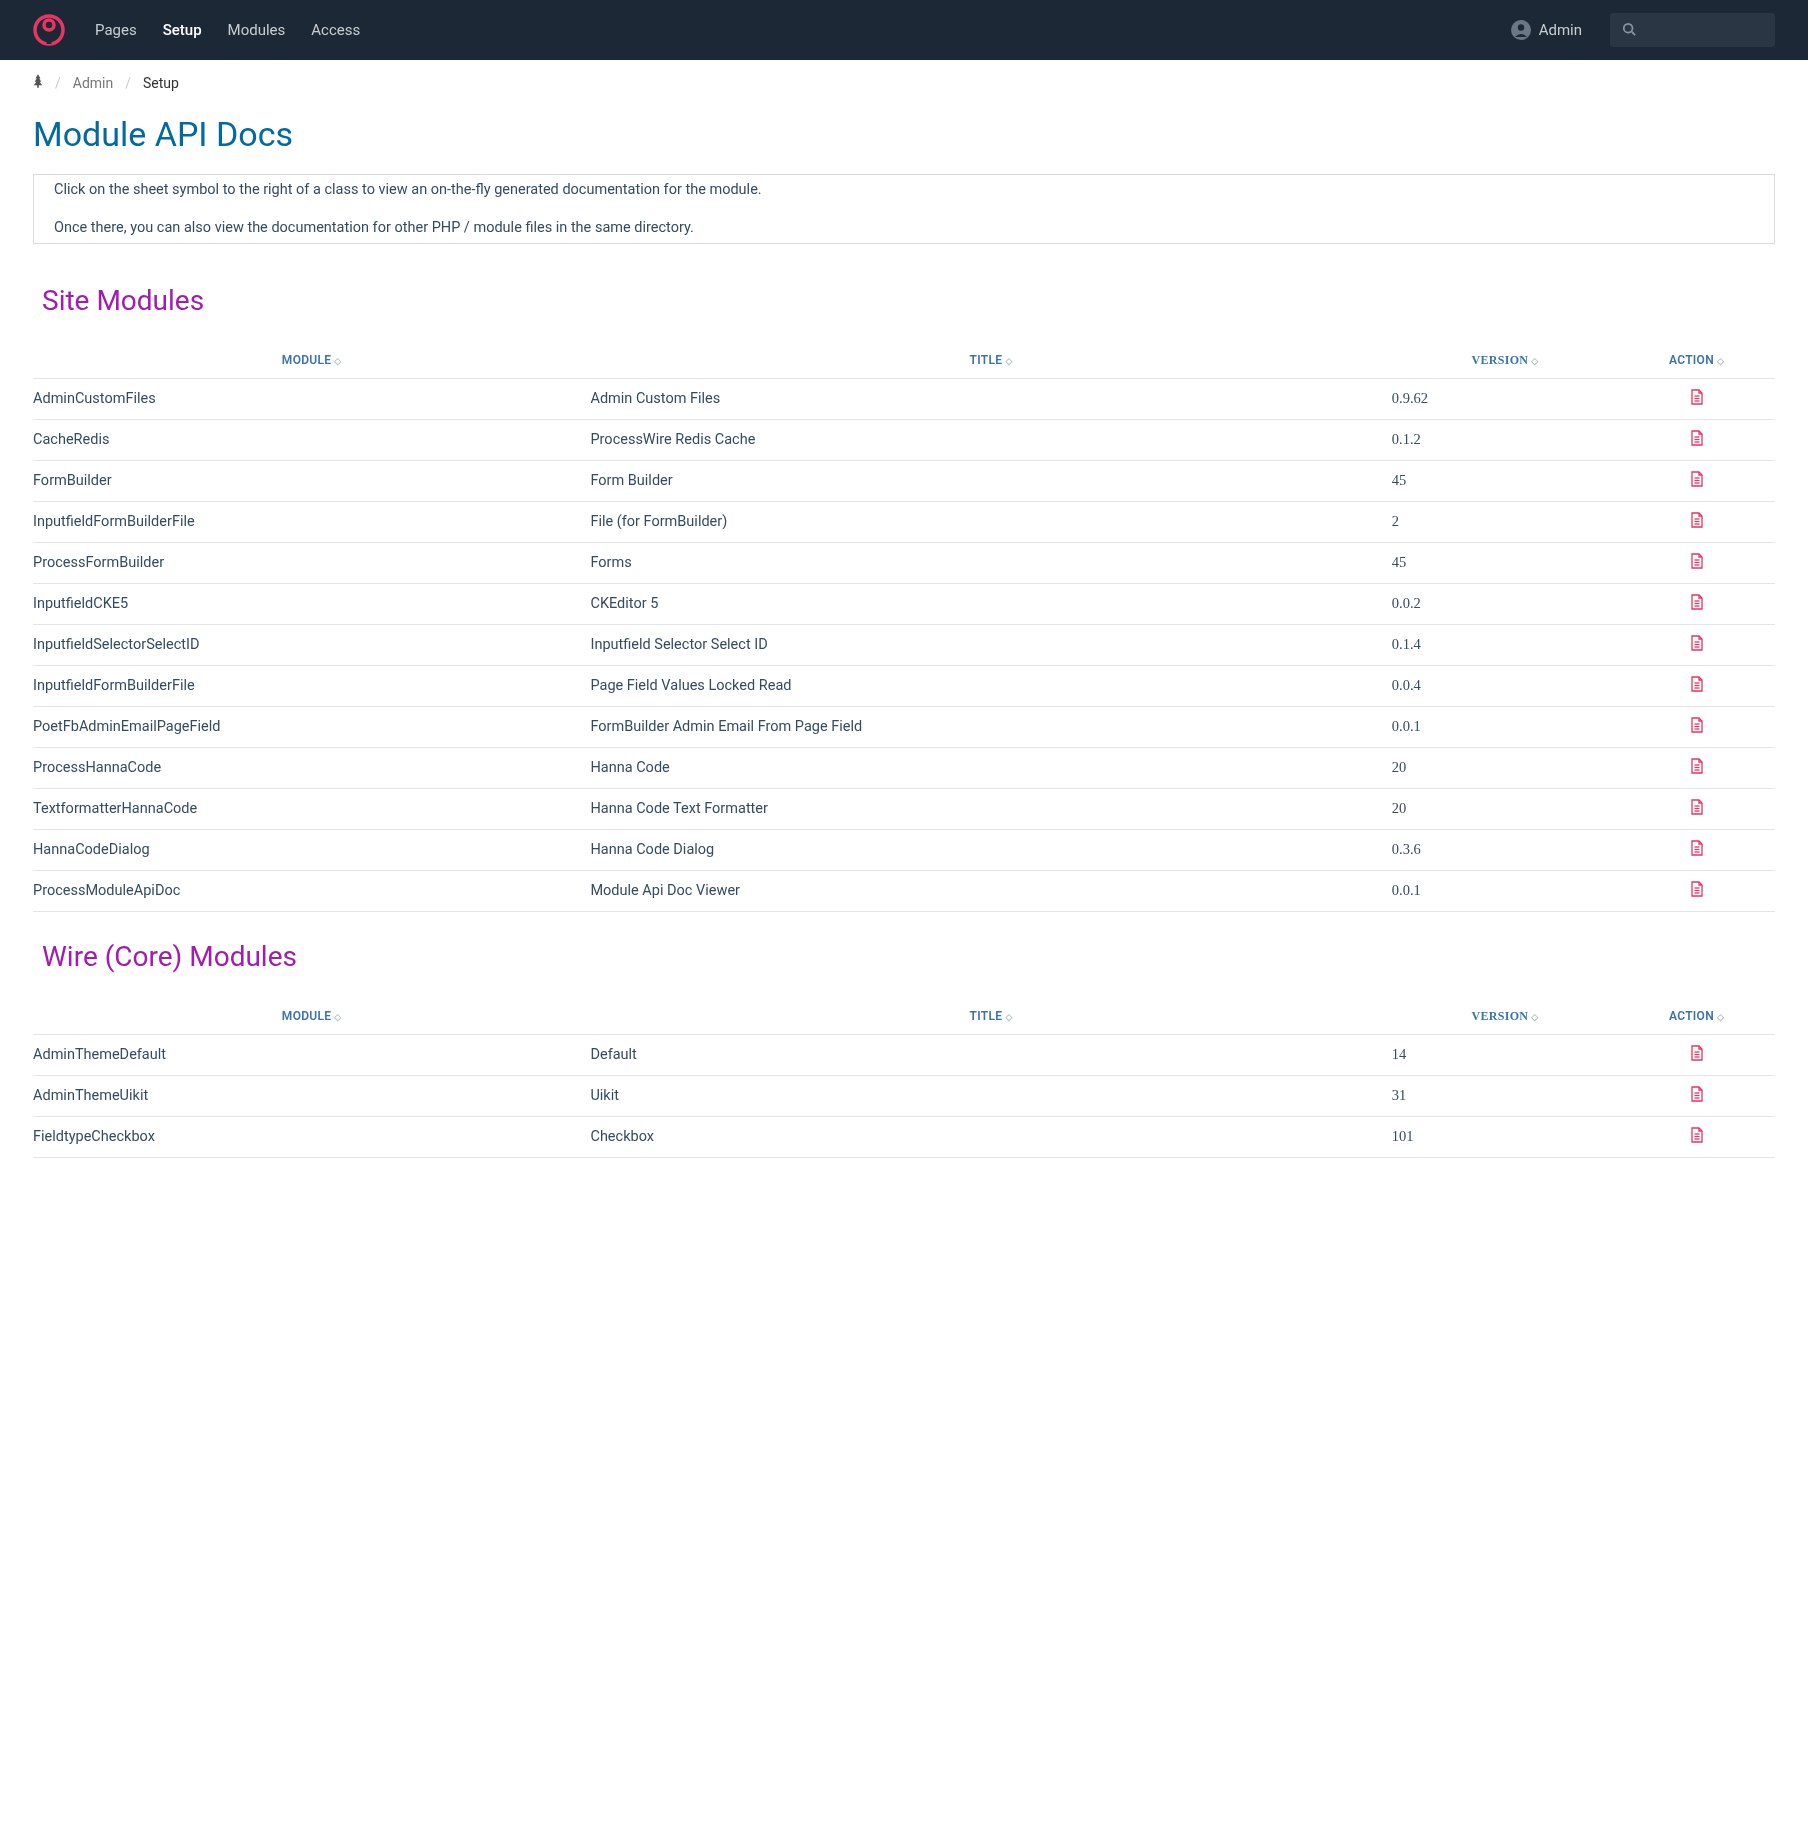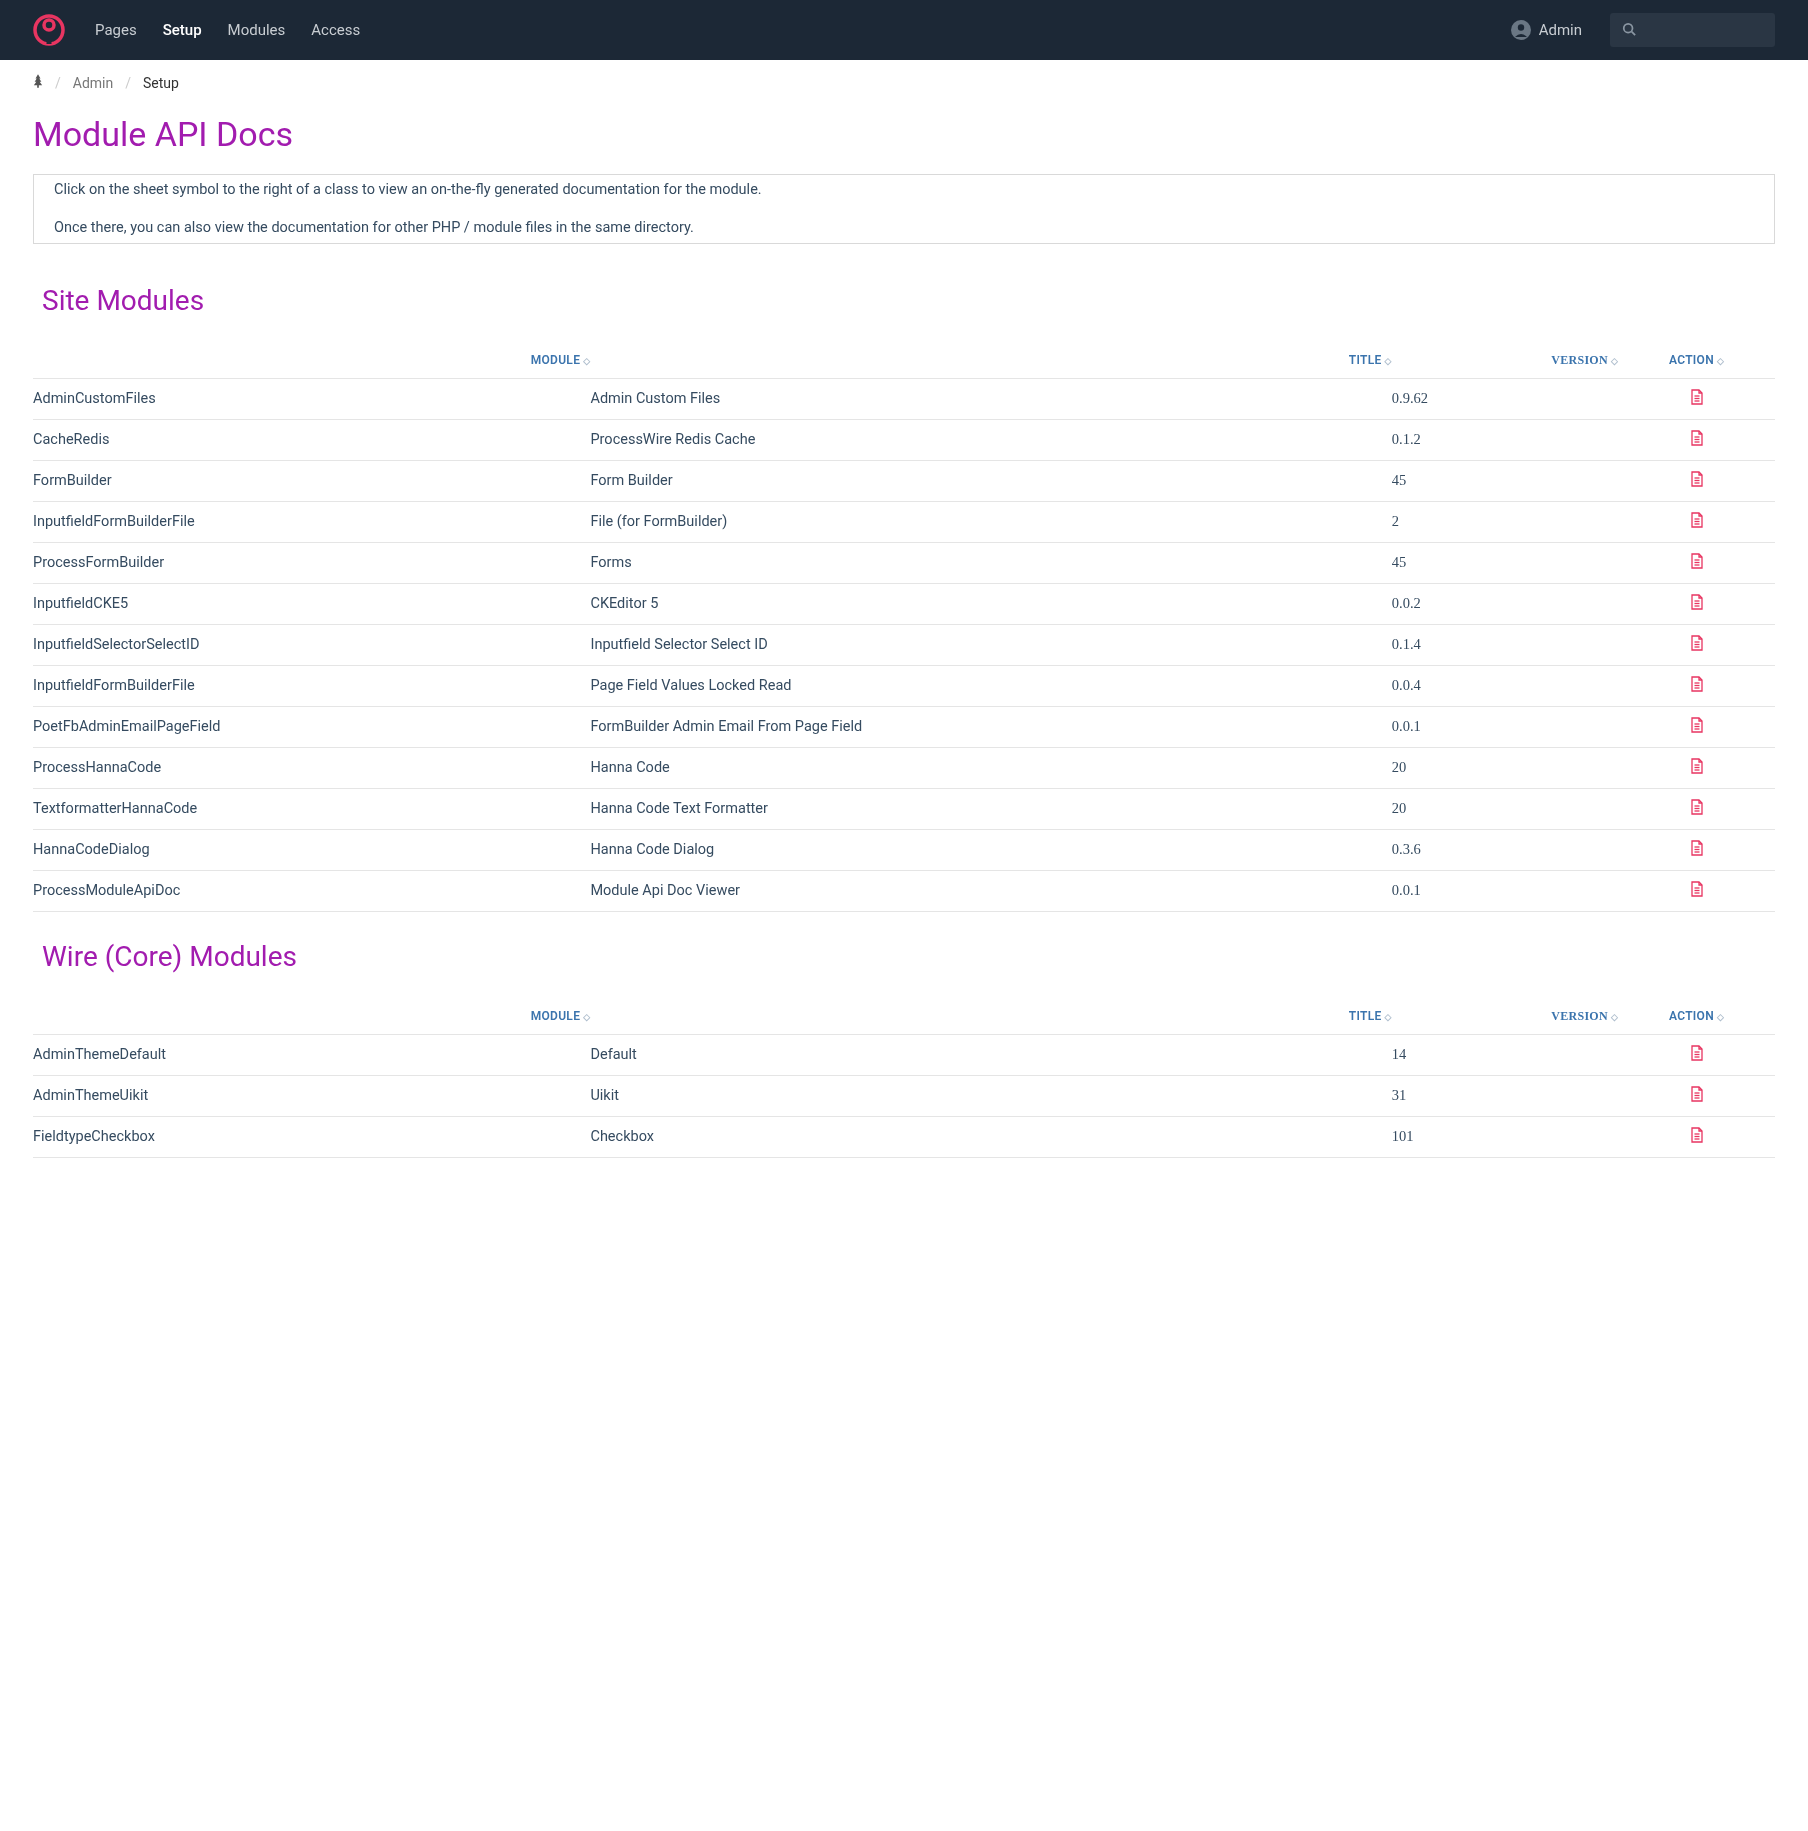--- a/index.html
+++ b/index.html
@@ -18,30 +18,30 @@
 .search-icon { color: #6a7784; }
 .search-input { background: transparent; border: none; outline: none; color: #fff; margin-left: 8px; width: 100%; font-size: 14px; }
 
 .content { padding: 0 33px 40px; }
 .breadcrumb { display: flex; align-items: center; gap: 12px; padding: 14px 0; font-size: 14px; }
 .breadcrumb-item { color: #777; cursor: pointer; }
 .breadcrumb-item.current { color: #333; }
 .breadcrumb-sep { color: #ccc; }
 .tree-icon { color: #555; font-size: 15px; }
 
-.page-title { font-size: 34px; font-weight: 400; color: #a21caf; margin: 8px 0 20px; }
+.page-title { font-size: 34px; font-weight: 400; color: #0369a1; margin: 8px 0 20px; }
 
 .info-box { border: 1px solid #d9d9d9; padding: 4px 20px; margin-bottom: 40px; font-size: 14.5px; color: #354b60; line-height: 1.5; }
 .info-box p { margin-bottom: 16px; }
 .info-box p:last-child { margin-bottom: 0; }
 
 .section-title { font-size: 28px; font-weight: 400; color: #a21caf; margin: 28px 9px 24px; }
 
 .module-table { width: 100%; border-collapse: collapse; }
-.module-table th { text-align: right; font-size: 12px; font-weight: 600; color: #3b74ad; text-transform: uppercase; padding: 12px 0 10px; border-bottom: 1px solid #e5e5e5; letter-spacing: 0.3px; }
+.module-table th { text-align: center; font-size: 12px; font-weight: 600; color: #3b74ad; text-transform: uppercase; padding: 12px 0 10px; border-bottom: 1px solid #e5e5e5; letter-spacing: 0.3px; }
 .module-table th .sort-icon { font-size: 9px; color: #b0bfce; margin-left: 3px; vertical-align: middle; }
 .module-table td { padding: 10px 0; border-bottom: 1px solid #e5e5e5; font-size: 14.5px; color: #354b60; }
 .module-table .col-module { width: 32%; }
 .module-table .col-title { width: 46%; }
 .module-table .col-version { width: 13%; font-family: Liberation Serif, serif; }
 .module-table .col-action { width: 9%; text-align: center; }
 .action-icon { color: #e83561; cursor: pointer; display: inline-block; }
 .action-icon svg { width: 14px; height: 16px; }
 </style>
 </head>

